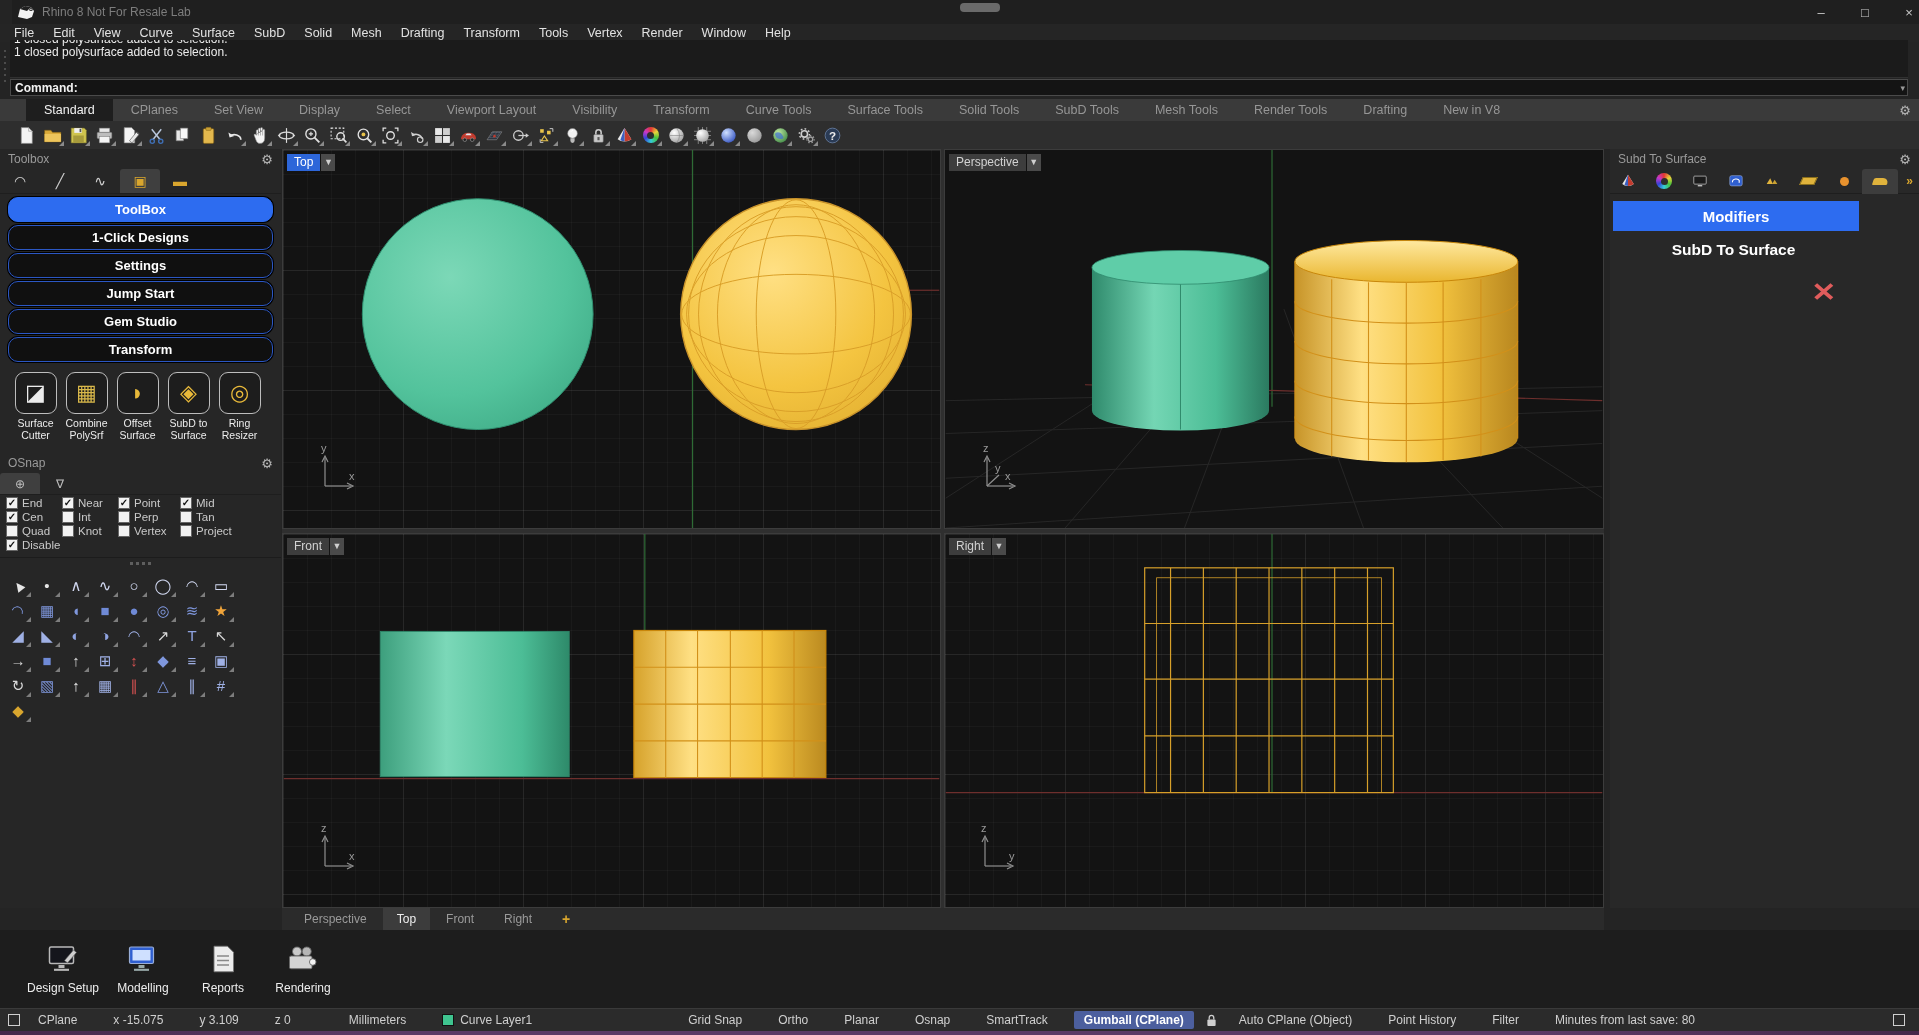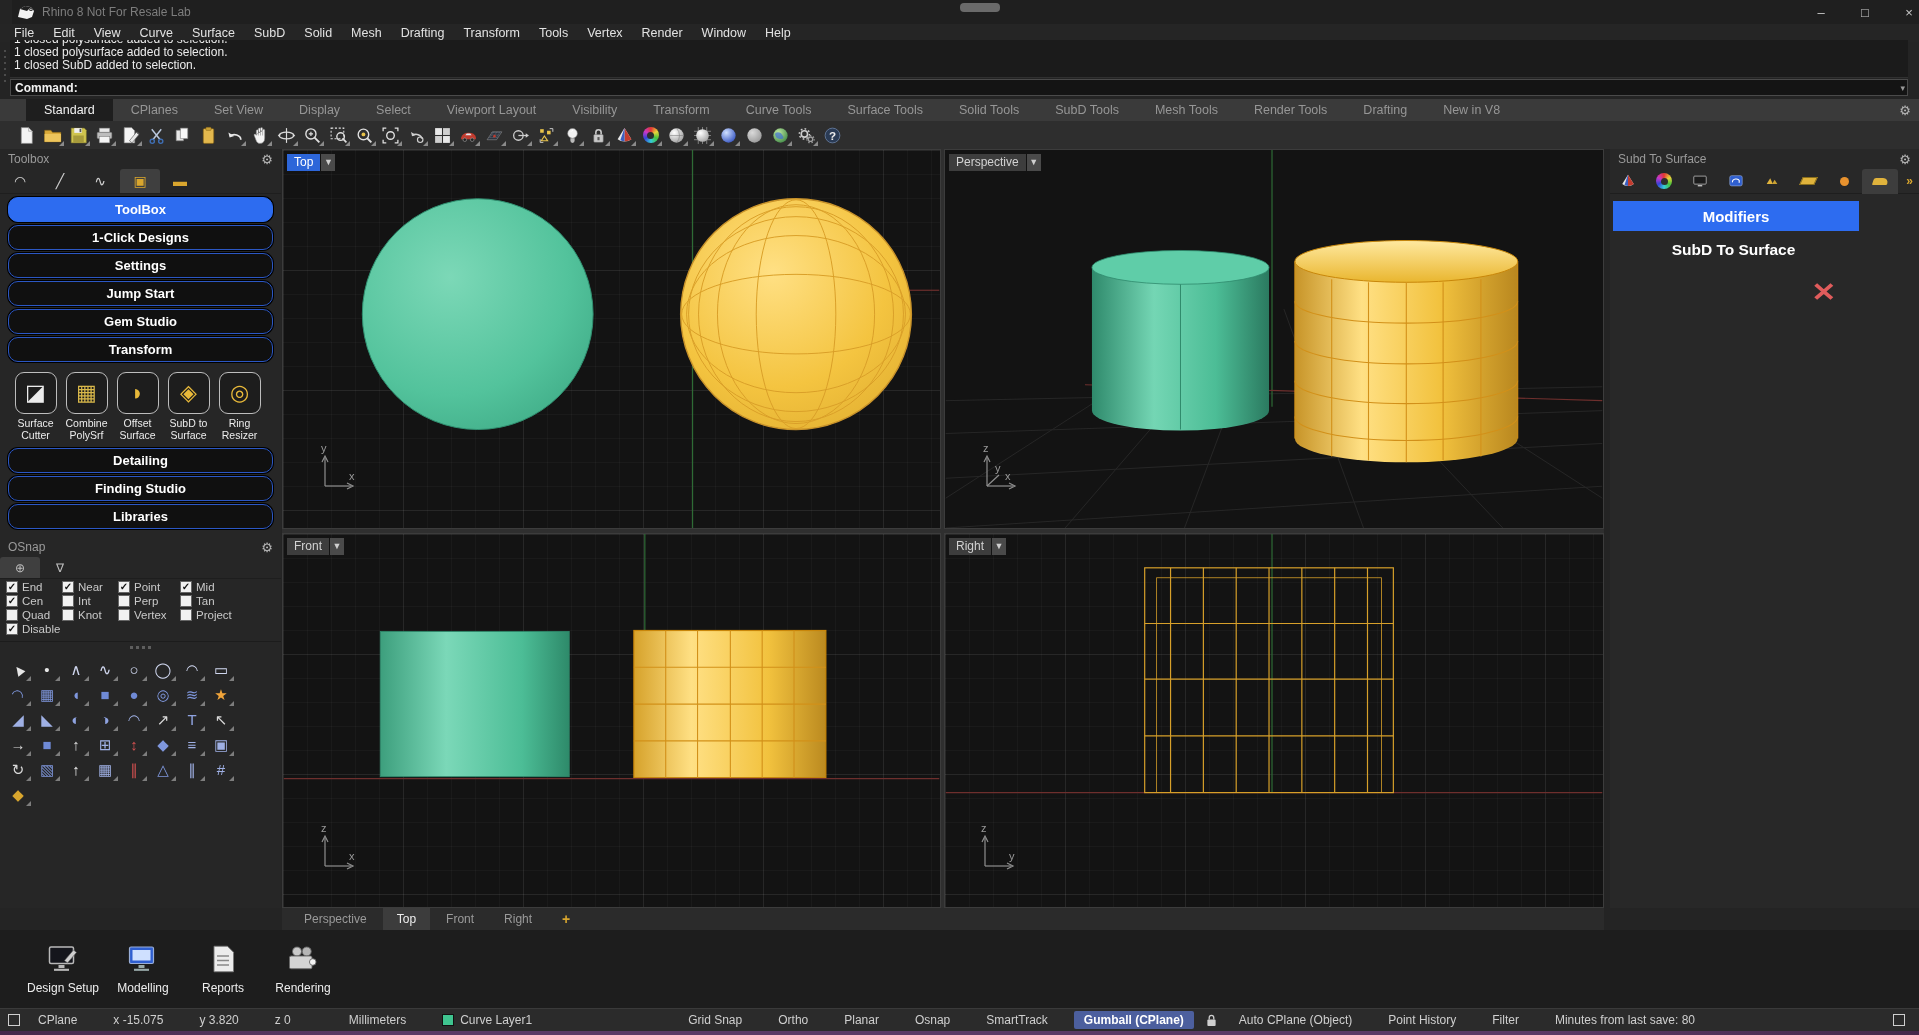--- a/index.html
+++ b/index.html
@@ -158,21 +158,20 @@
     <i></i>
     <i></i>
     <i></i>
     <i></i>
     <i></i>
   </div>
 <div class="cmdhist">
     <div class="inner">
       <div class="cmd-line">1 closed polysurface added to selection.</div>
       <div class="cmd-line">1 closed polysurface added to selection.</div>
-      <div class="cmd-line">1 closed SubD added to selection.</div>
     </div>
   </div>
 <div class="cmdrow">
   <span class="prompt">Command:</span>
   <span class="flyout">▾</span>
 </div>
 
 <div class="ribbon">
   <span style="order:99" class="gear">⚙</span>
 <span class="rtab active">Standard</span>
@@ -473,25 +472,20 @@
         <div class="lbl">Offset Surface</div>
       </div>
       <div class="ttile">
         <div class="box" style="color: rgb(232, 185, 58);">◈</div>
         <div class="lbl">SubD to Surface</div>
       </div>
       <div class="ttile">
         <div class="box" style="color: rgb(232, 185, 58);">◎</div>
         <div class="lbl">Ring Resizer</div>
       </div>
-    </div>
-  <div>
-      <div class="pill">Detailing</div>
-      <div class="pill">Finding Studio</div>
-      <div class="pill">Libraries</div>
     </div>
 
   <div class="panelhead" style="margin-top:8px">
     <span>OSnap</span>
     <span class="gear">⚙</span>
   </div>
   <div class="tabstrip" style="height:22px">
       <div class="ttab active" style="font-size: 12px; color: rgb(189, 189, 189);">⊕</div>
       <div class="ttab" style="font-size: 12px; color: rgb(189, 189, 189);">∇</div>
     </div>
@@ -977,21 +971,21 @@
           <circle cx="17.5" cy="12" r="2.2" fill="#f2f2f2" stroke="#666" stroke-width=".6"></circle>
         </svg></div>
       <div class="lbl">Rendering</div>
     </div>
   </div>
 
 <div class="statusbar">
   <div class="sb-wicon"></div>
   <span class="seg">CPlane</span>
   <span class="seg">x -15.075</span>
-  <span class="seg">y 3.820</span>
+  <span class="seg">y 3.109</span>
   <span class="seg" style="padding-right:40px">z 0</span>
   <span class="seg">Millimeters</span>
   <span class="seg"><i class="layer-swatch"></i><span>Curve Layer1</span></span>
   <span style="width:120px"></span>
   <span style="display:flex">
       <span class="seg">Grid Snap</span>
       <span class="seg">Ortho</span>
       <span class="seg">Planar</span>
       <span class="seg">Osnap</span>
       <span class="seg">SmartTrack</span>

